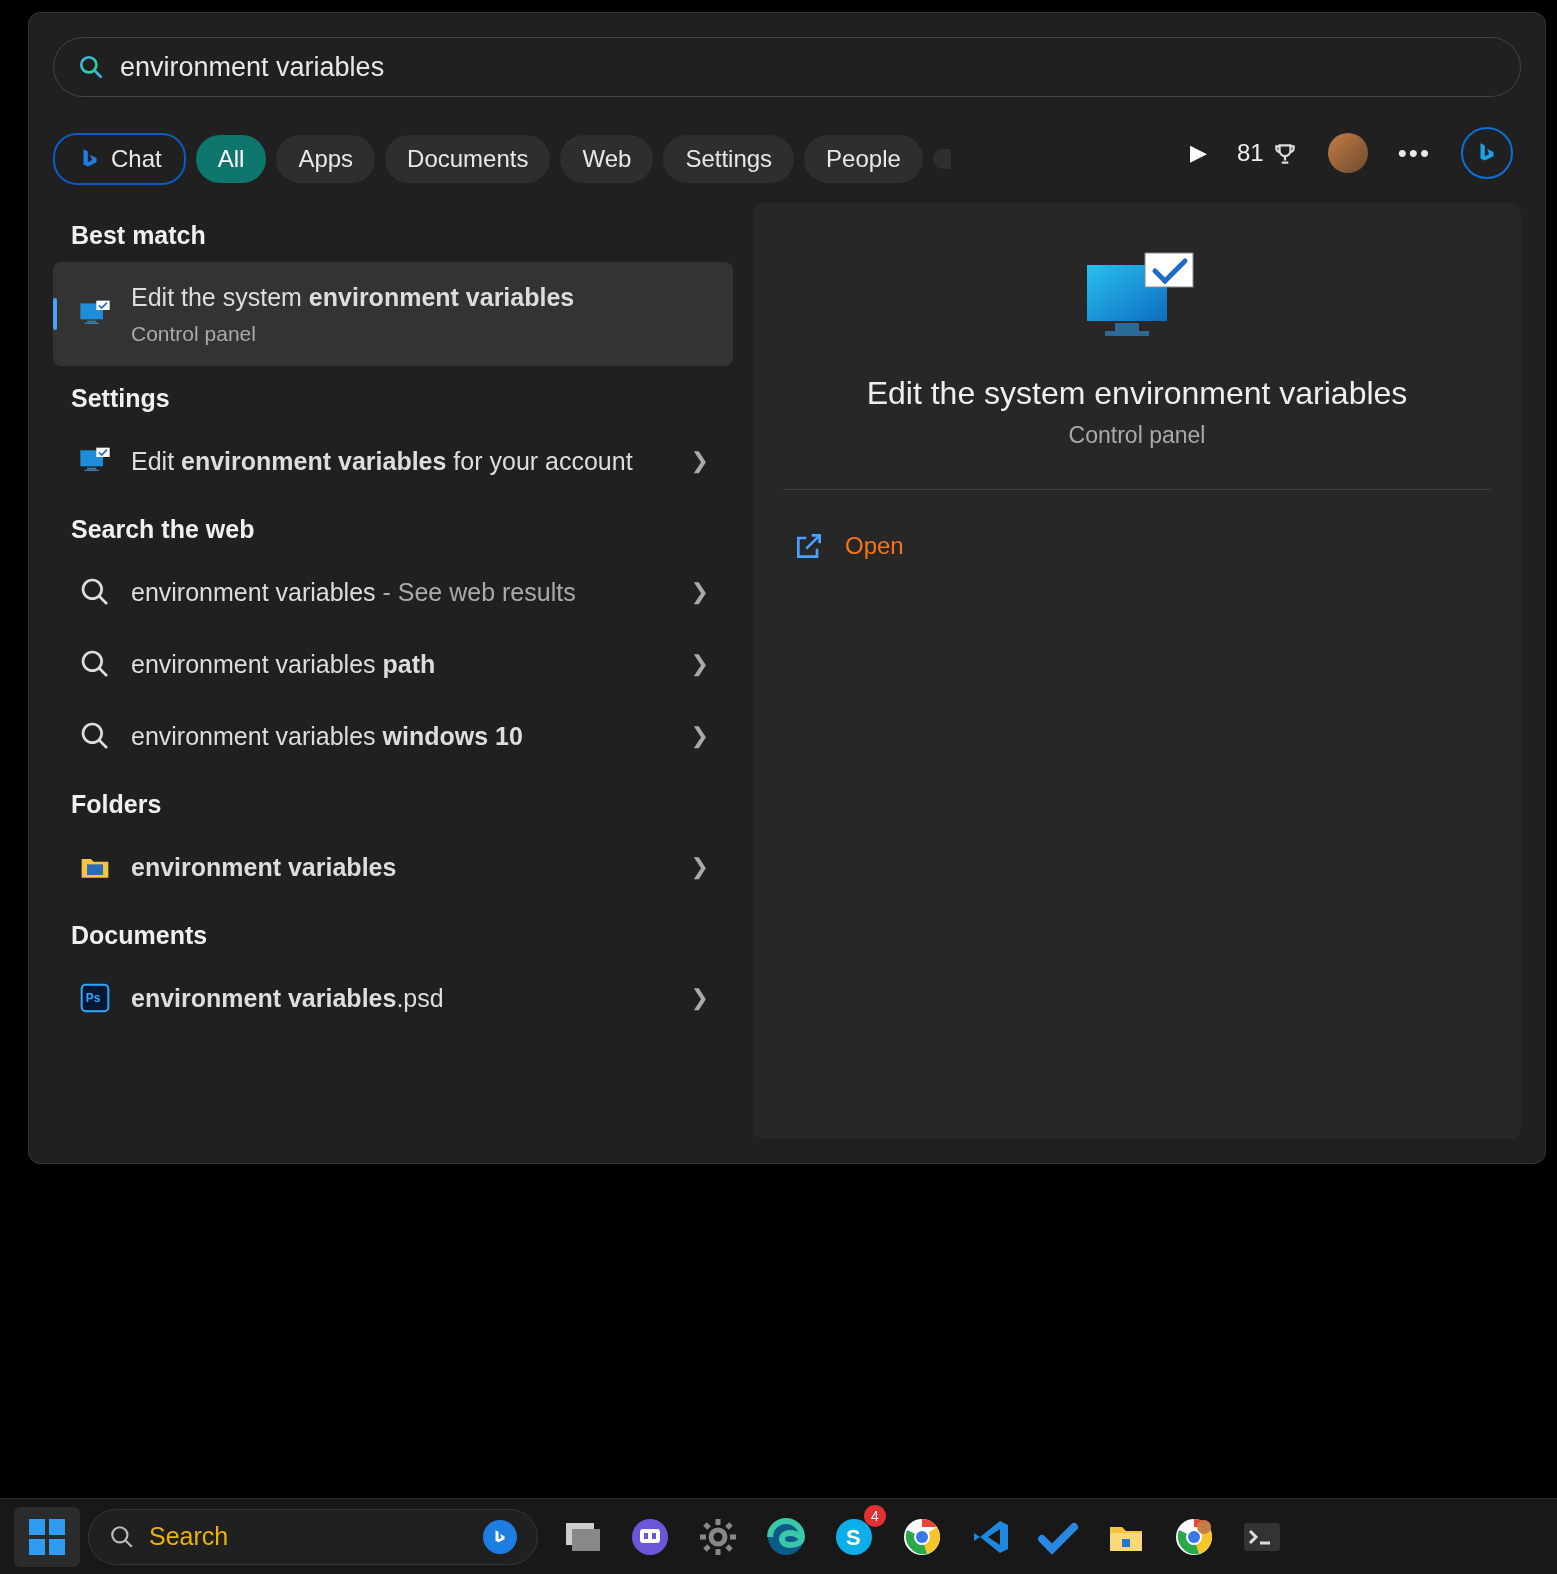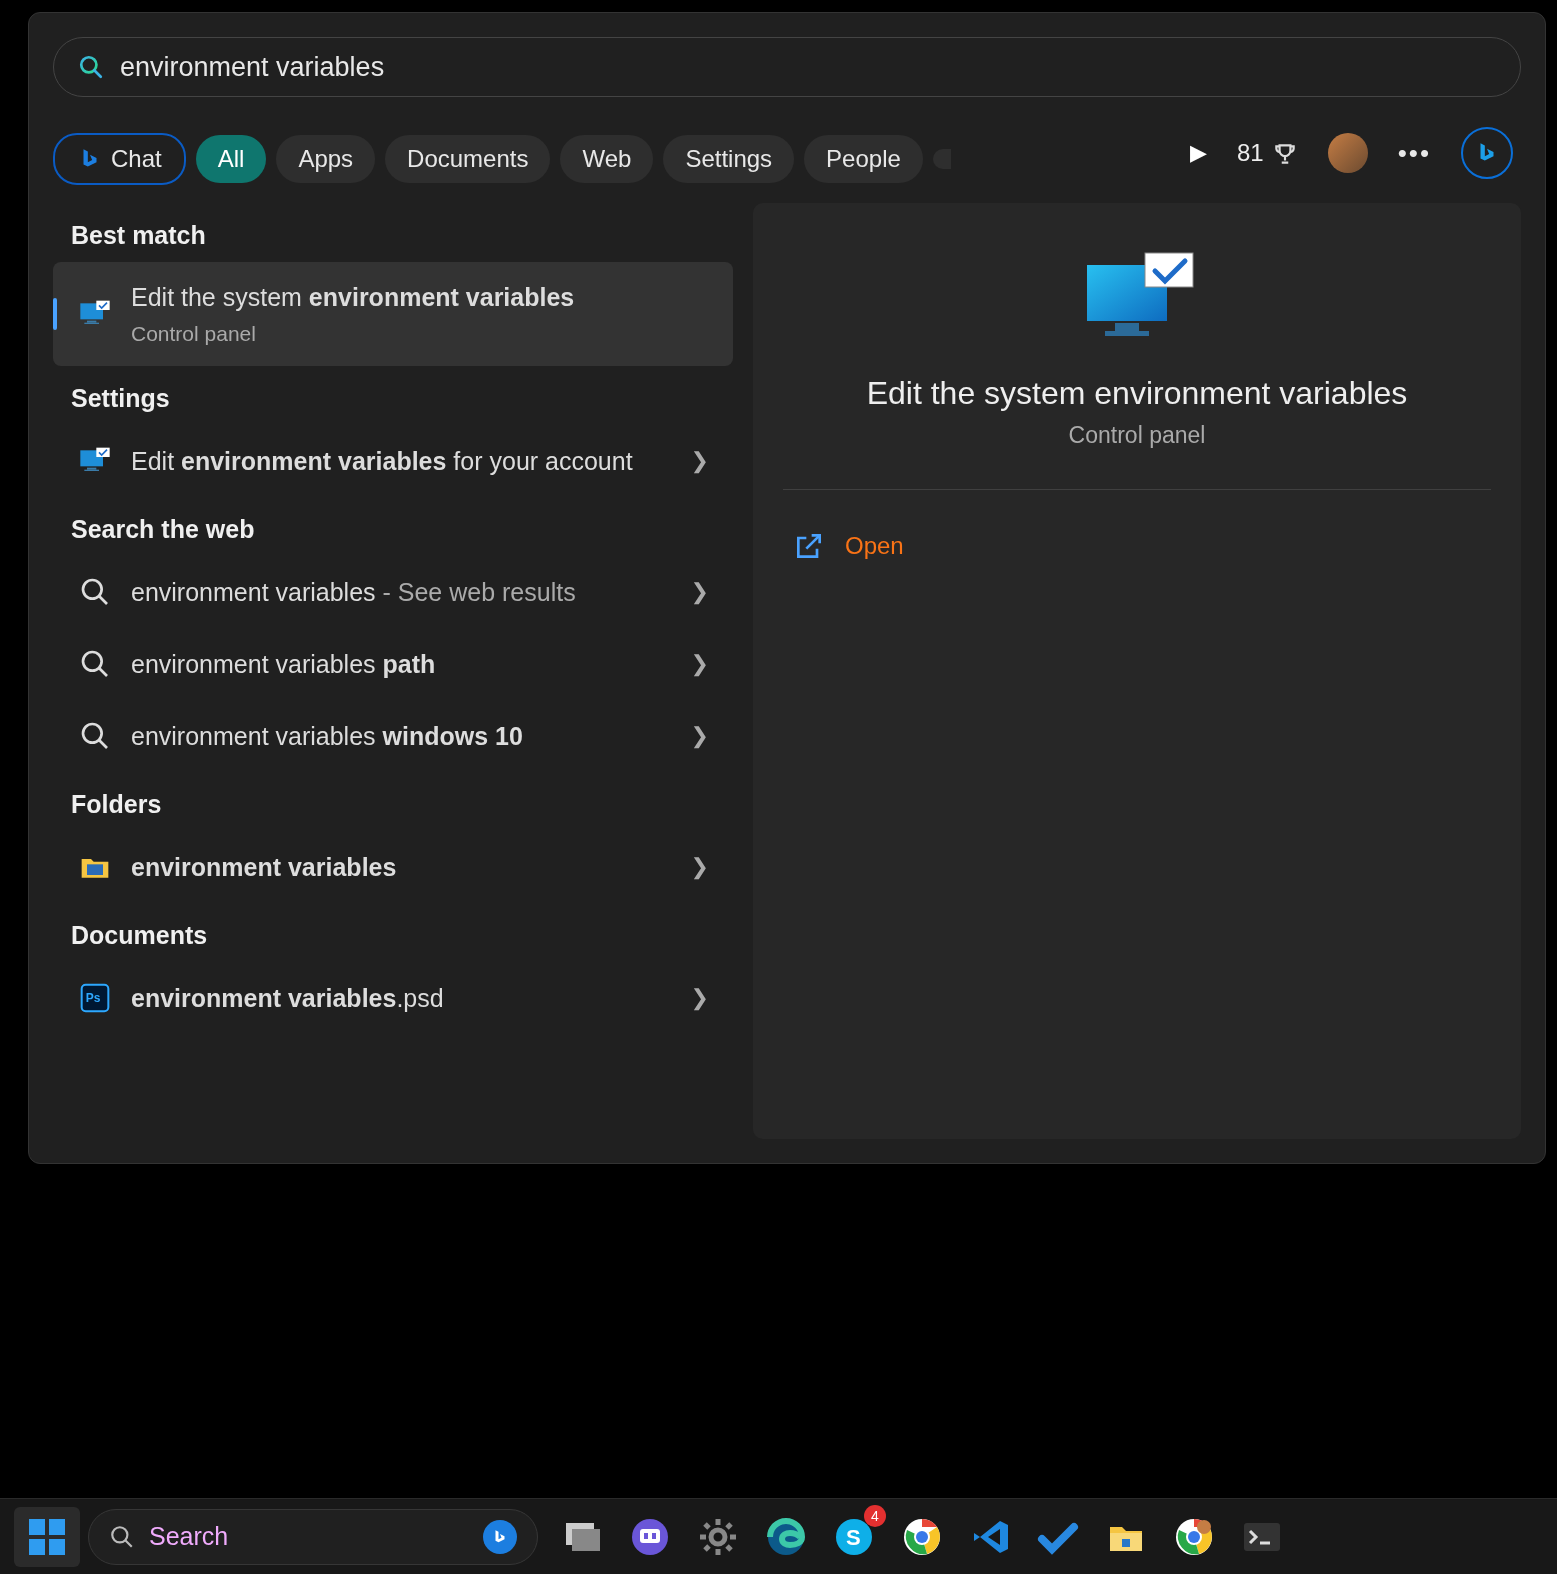--- a/index.html
+++ b/index.html
@@ -255,21 +255,21 @@
   .tb-start svg { width: 40px; height: 40px; }
   .tb-search {
     width: 450px; height: 56px;
     background: #202020;
     border: 1px solid #363636;
     border-radius: 28px;
     display: flex;
     align-items: center;
     padding: 0 20px;
     gap: 14px;
-    color: #f0abfc;
+    color: #eab308;
     font-size: 25px;
     margin-right: 6px;
   }
   .tb-search-mag-svg { width: 26px; height: 26px; }
   .tb-search .bing-mini {
     margin-left: auto;
     width: 34px; height:34px;
     border-radius: 50%;
     background: #1c7ee0;
     display:flex;align-items:center;justify-content:center;

